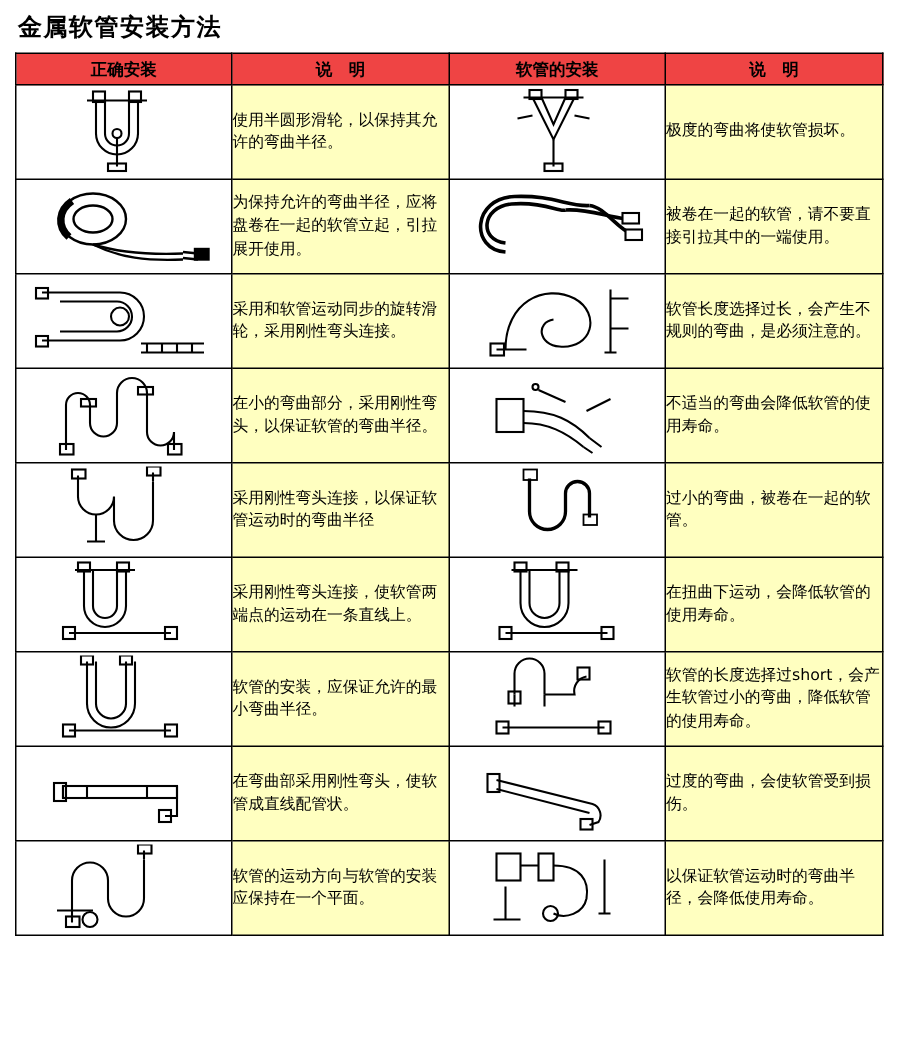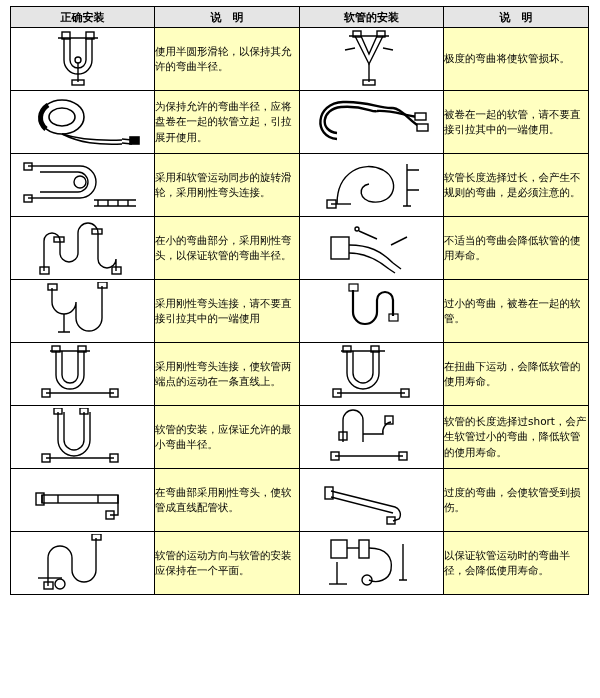--- a/index.html
+++ b/index.html
@@ -28,21 +28,21 @@
     width:578px;
     table-layout:fixed;
     border:1px solid #000;
   }
   table.main td,table.main th{
     border:1px solid #000;
     vertical-align:middle;
     padding:0;
   }
   thead th{
-    background:#e5e5e5;
+    background:#ef4444;
     font-size:11px;
     font-weight:bold;
     height:20px;
     text-align:center;
     color:#000;
   }
   col.cimg{width:144px;}
   col.ctxt{width:145px;}
   td.imgcell{
     background:#ffffff;
@@ -62,20 +62,21 @@
     margin:0 auto;
   }
   svg{display:block;margin:0 auto;}
   .st{stroke:#000;fill:none;}
 </style>
 </head>
 <body>
 
 <div class="page">
 
+  <div class="title">金属软管安装方法</div>
 
   <table class="main">
     <colgroup>
       <col class="cimg">
         <col class="ctxt">
         <col class="cimg">
         <col class="ctxt">
     </colgroup>
     <thead>
       <tr>
@@ -219,21 +220,21 @@
           <svg class="fig" width="130" height="58" viewBox="0 0 130 58">
             <g class="st" stroke-width="1.4">
               <path d="M34 6 L34 20 A 12 12 0 0 0 58 20 L58 36 A 13 13 0 0 0 84 36 L84 10"></path>
               <path d="M84 10 L84 4"></path>
               <rect x="30" y="2" width="9" height="6"></rect>
               <rect x="80" y="0" width="9" height="6"></rect>
               <path d="M46 32 L46 50 M40 50 L52 50"></path>
             </g>
           </svg>
         </td>
-        <td class="txtcell">采用刚性弯头连接，请不要直接引拉其中的一端使用</td>
+        <td class="txtcell">采用刚性弯头连接，以保证软管运动时的弯曲半径</td>
         <td class="imgcell">
           <svg class="fig" width="130" height="58" viewBox="0 0 130 58">
             <g class="st" stroke-width="2.2">
               <path d="M46 8 L46 30 A 12 12 0 0 0 70 30 L70 18 A 8 8 0 0 1 86 18 L86 34"></path>
             </g>
             <g class="st" stroke-width="1.2">
               <rect x="42" y="2" width="9" height="7"></rect>
               <rect x="82" y="32" width="9" height="7"></rect>
             </g>
           </svg>

